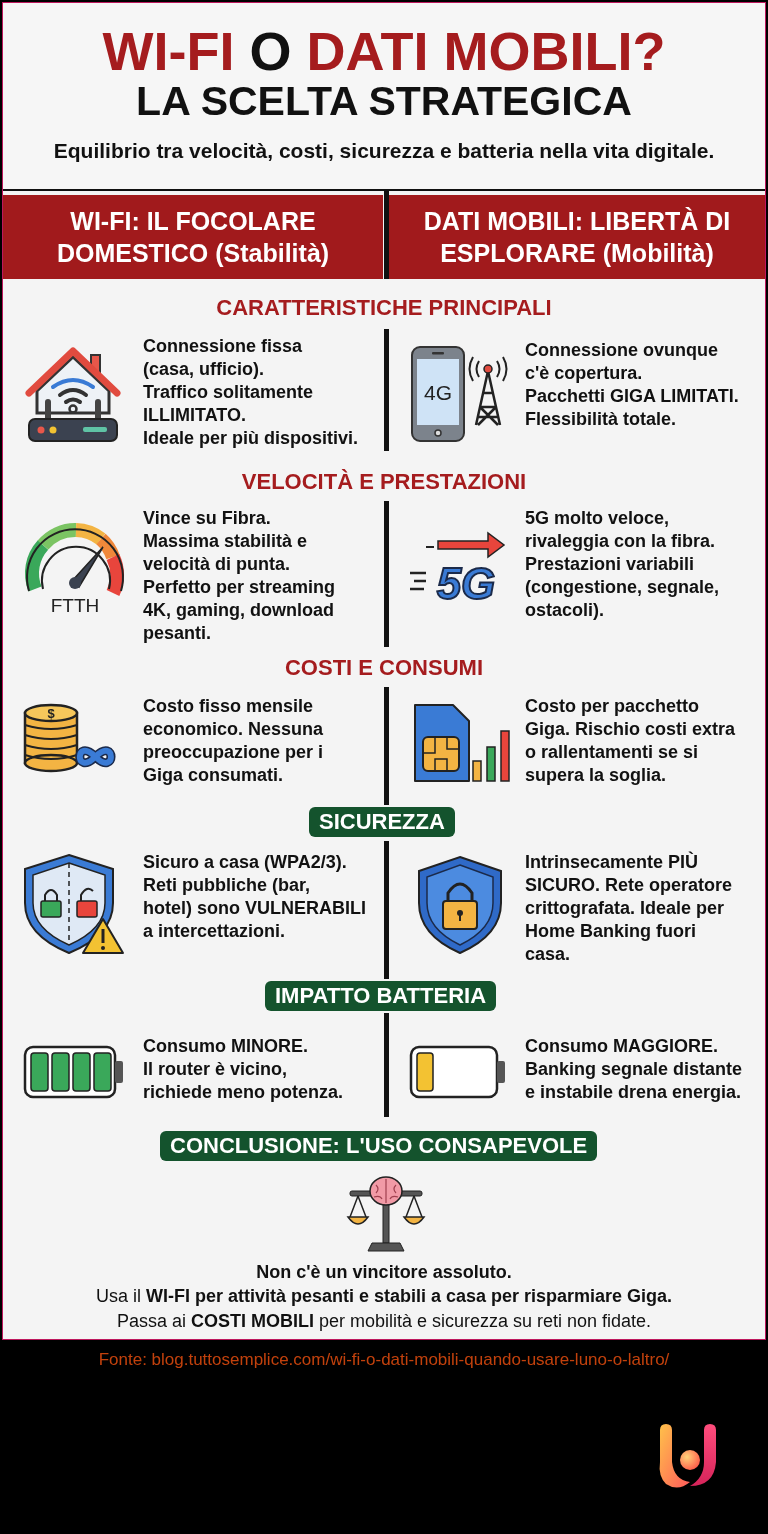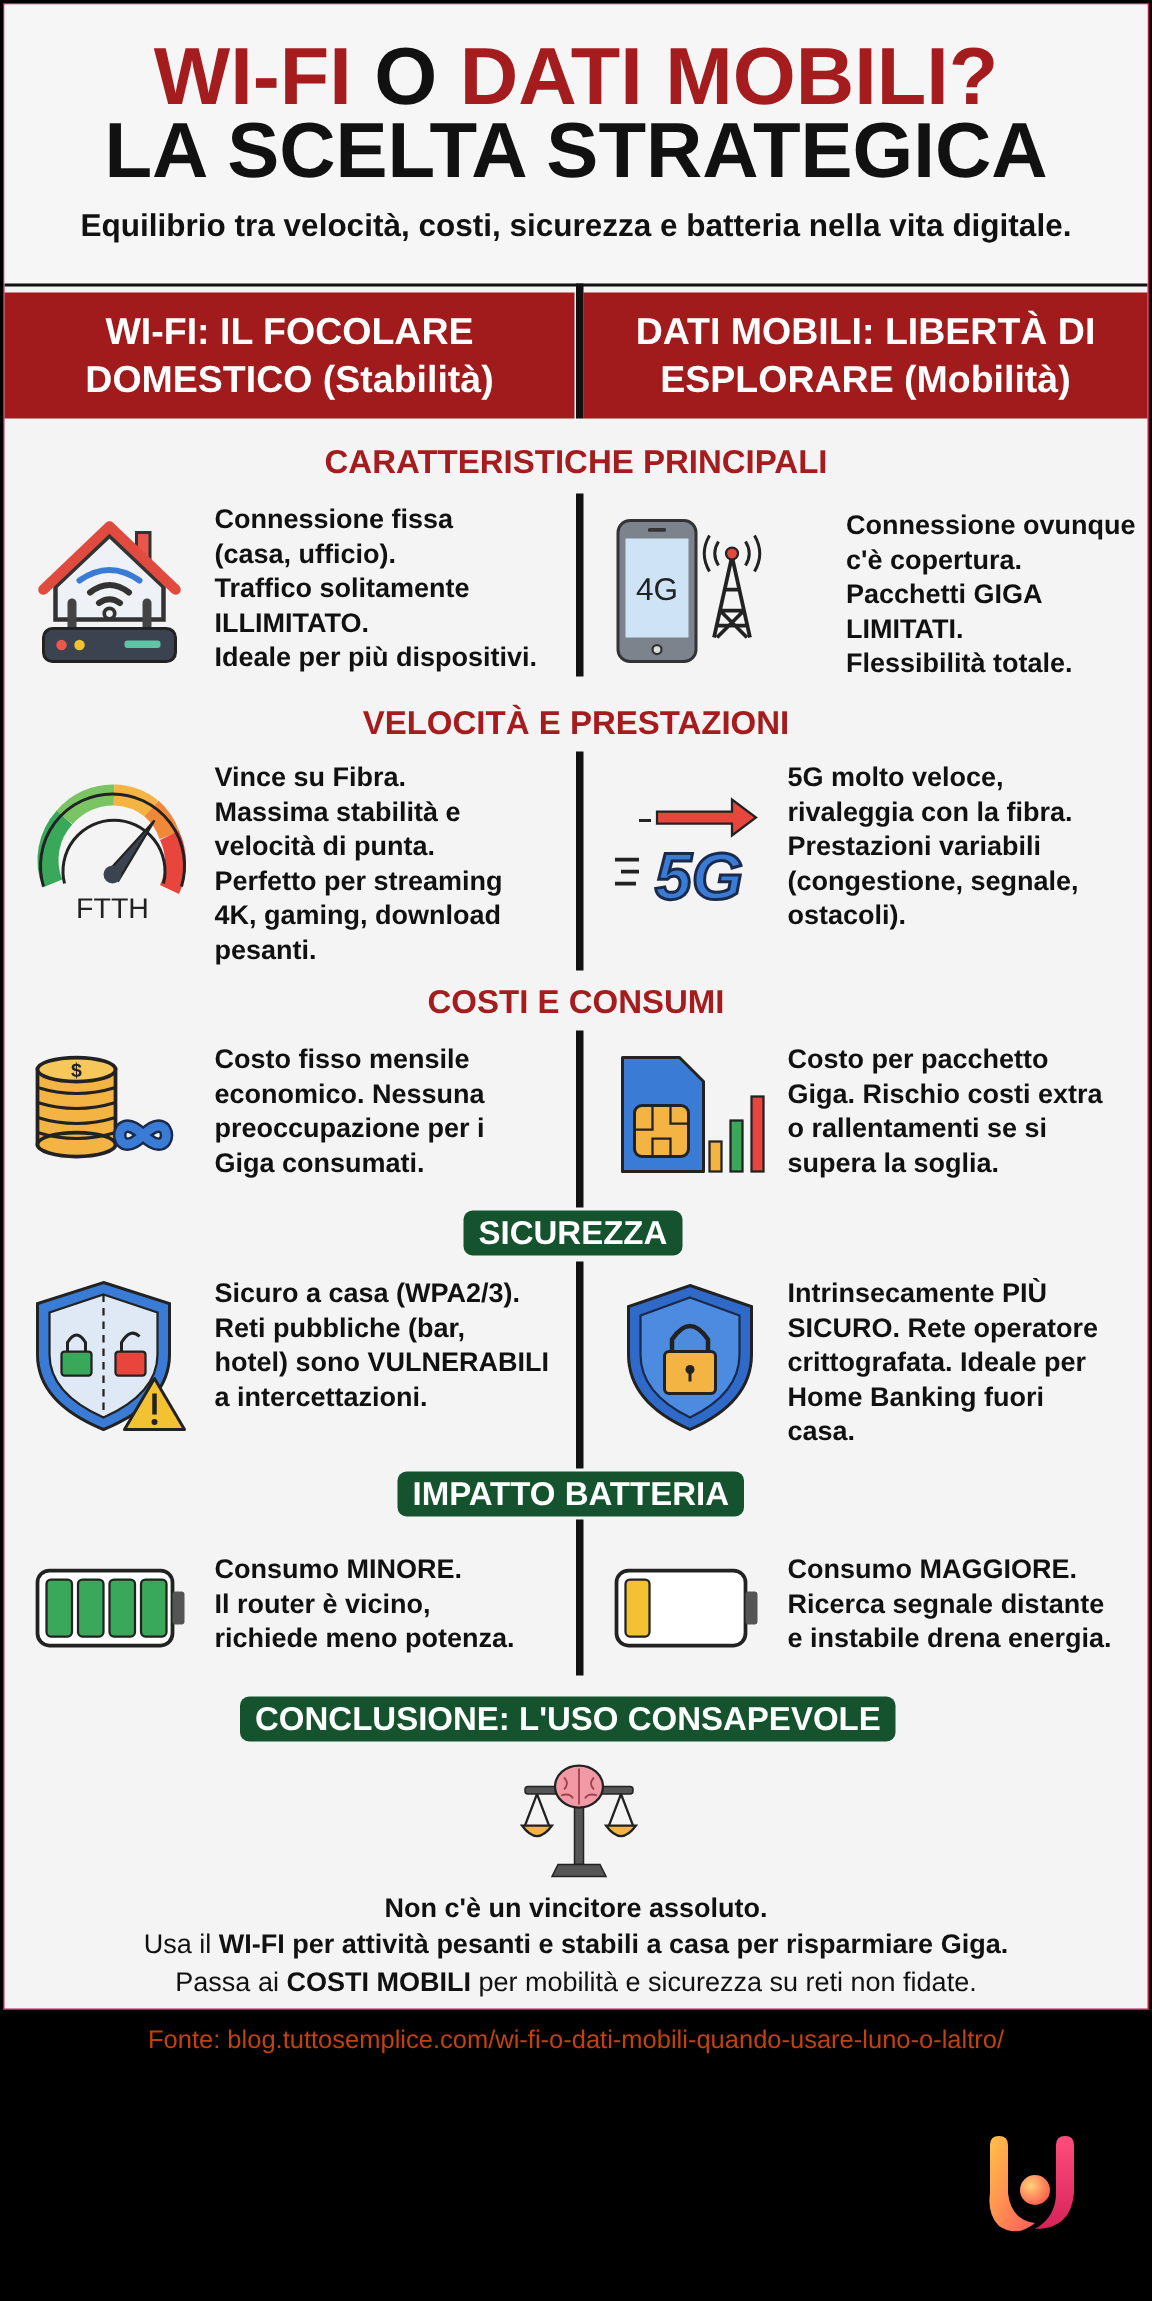--- a/index.html
+++ b/index.html
@@ -1,21 +1,21 @@
 <!DOCTYPE html>
 <html><head>
 <meta charset="utf-8">
 <style>
   html, body { margin:0; padding:0; }
   body { width:768px; height:1534px; background:#000; font-family:"Liberation Sans", sans-serif; position:relative; overflow:hidden; }
   .card { position:absolute; left:2px; top:2px; width:764px; height:1338px; background:#f4f4f4; border:1px solid #be185d; box-sizing:border-box; }
   .header { position:absolute; left:0; top:0; width:100%; height:186px; background:#f6f6f6; border-bottom:2px solid #111; text-align:center; }
   .title1 { position:absolute; top:18px; width:100%; font-size:54px; font-weight:900; letter-spacing:0px; line-height:60px; }
   .title1 .red { color:#a51c1e; } .title1 .blk { color:#111; }
-  .title2 { position:absolute; top:68px; width:100%; font-size:52px; font-weight:900; line-height:60px; color:#111; }
+  .title2 { position:absolute; top:68px; width:100%; font-size:41px; font-weight:900; line-height:60px; color:#111; }
   .subtitle { position:absolute; top:136px; width:100%; font-size:21px; font-weight:bold; color:#111;text-align:center; }
   .colhead { position:absolute; top:192px; height:84px; background:#a11a1c; color:#fff; text-align:center; font-weight:bold; font-size:25px; line-height:32px; display:flex; align-items:center; justify-content:center; }
   .colhead.left { left:0; width:380px; }
   .colhead.right { left:386px; width:376px; }
   .divider { position:absolute; left:381px; width:5px; background:#111; }
   .sec-title { position:absolute; width:100%; text-align:center; color:#a51c1e; font-weight:bold; font-size:22px; }
   .pill { position:absolute; background:#14532d; color:#fff; font-weight:bold; font-size:22px; padding:2px 10px; border-radius:6px; text-align:center; }
   .txt { position:absolute; font-size:18px; color:#111; line-height:23px; font-weight:bold; }
   .icon { position:absolute; }
   .concl { position:absolute; width:100%; text-align:center; font-size:18px; line-height:26px; color:#111; }
@@ -84,21 +84,21 @@
       <rect x="4" y="2" width="52" height="94" rx="8" fill="#7c838c" stroke="#333" stroke-width="2"></rect>
       <rect x="9" y="14" width="42" height="66" fill="#cfe3f6"></rect>
       <rect x="24" y="7" width="12" height="2.5" rx="1" fill="#333"></rect>
       <circle cx="30" cy="88" r="3" fill="#ddd" stroke="#333" stroke-width="1.5"></circle>
       <text x="30" y="55" text-anchor="middle" font-family="Liberation Sans, sans-serif" font-size="21" fill="#222">4G</text>
       <path d="M80 26 L68 80 M80 26 L92 80 M72 62 L88 62 M74 48 L86 48 M70 72 L90 72 M72 62 L90 80 M88 62 L70 80" stroke="#222" stroke-width="2.5" fill="none"></path>
       <circle cx="80" cy="24" r="4" fill="#e14b3f" stroke="#222" stroke-width="1.5"></circle>
       <path d="M71 16 Q66 24 71 32 M89 16 Q94 24 89 32 M65 12 Q58 24 65 36 M95 12 Q102 24 95 36" stroke="#222" stroke-width="2" fill="none"></path>
     </svg>
   </div>
-  <div class="txt" style="left:522px;top:336px;margin-left:39px;">
+  <div class="txt" style="left:522px;top:336px;">
     <div>Connessione ovunque</div>
     <div>c'è copertura.</div>
     <div>Pacchetti GIGA LIMITATI.</div>
     <div>Flessibilità totale.</div>
   </div>
 
   <div class="sec-title" style="top:466px;">VELOCITÀ E PRESTAZIONI</div>
   <div class="icon" style="left:18px;top:514px;">
     <svg width="110" height="100" viewBox="0 0 110 100">
       <path d="M14 72 A42 42 0 0 1 22 28" stroke="#3aa85a" stroke-width="14" fill="none"></path>
@@ -231,21 +231,21 @@
   </div>
   <div class="icon" style="left:406px;top:1042px;">
     <svg width="100" height="54" viewBox="0 0 100 54">
       <rect x="2" y="2" width="86" height="50" rx="8" fill="#fff" stroke="#222" stroke-width="2.5"></rect>
       <rect x="88" y="16" width="8" height="22" rx="2" fill="#555"></rect>
       <rect x="8" y="8" width="16" height="38" rx="3" fill="#f3c232" stroke="#222" stroke-width="1.5"></rect>
     </svg>
   </div>
   <div class="txt" style="left:522px;top:1032px;">
     <div>Consumo MAGGIORE.</div>
-    <div>Ricerca segnale distante</div>
+    <div>Banking segnale distante</div>
     <div>e instabile drena energia.</div>
   </div>
 
   <div class="pill" style="left:157px;top:1128px;">CONCLUSIONE: L'USO CONSAPEVOLE</div>
   <div class="icon" style="left:343px;top:1172px;">
     <svg width="80" height="78" viewBox="0 0 80 78">
       <rect x="4" y="16" width="72" height="5" rx="2" fill="#555" stroke="#222" stroke-width="1"></rect>
       <rect x="37" y="18" width="6" height="50" fill="#555" stroke="#222" stroke-width="1"></rect>
       <path d="M26 68 L54 68 L58 76 L22 76 Z" fill="#555" stroke="#222" stroke-width="1"></path>
       <path d="M12 21 L4 42 M12 21 L20 42 M68 21 L60 42 M68 21 L76 42" stroke="#222" stroke-width="1.5"></path>

